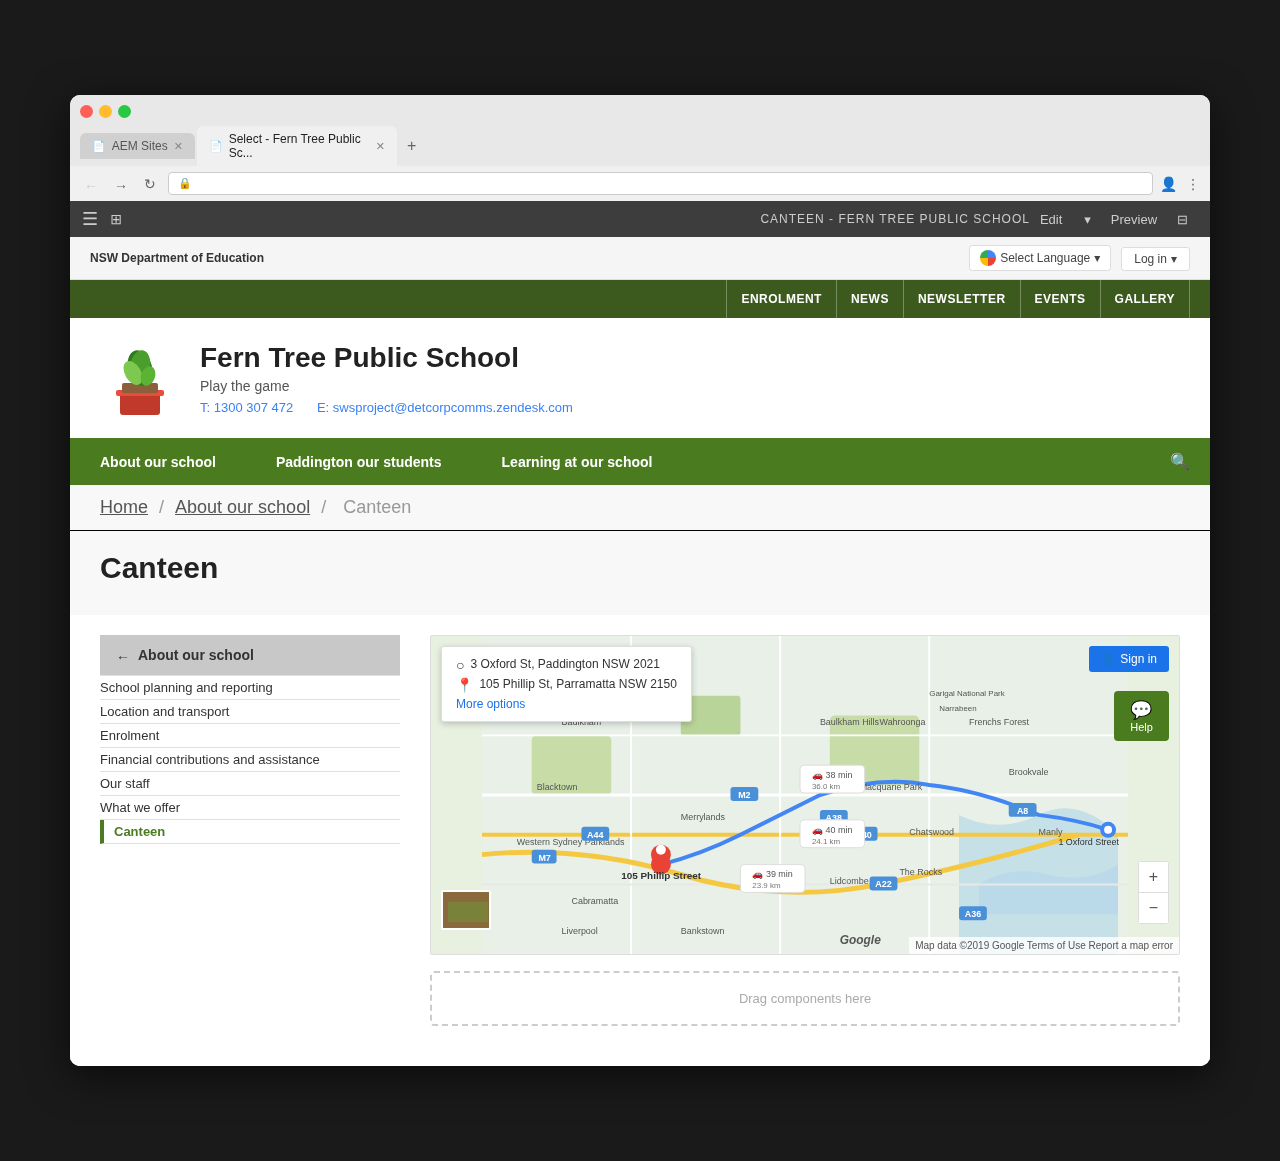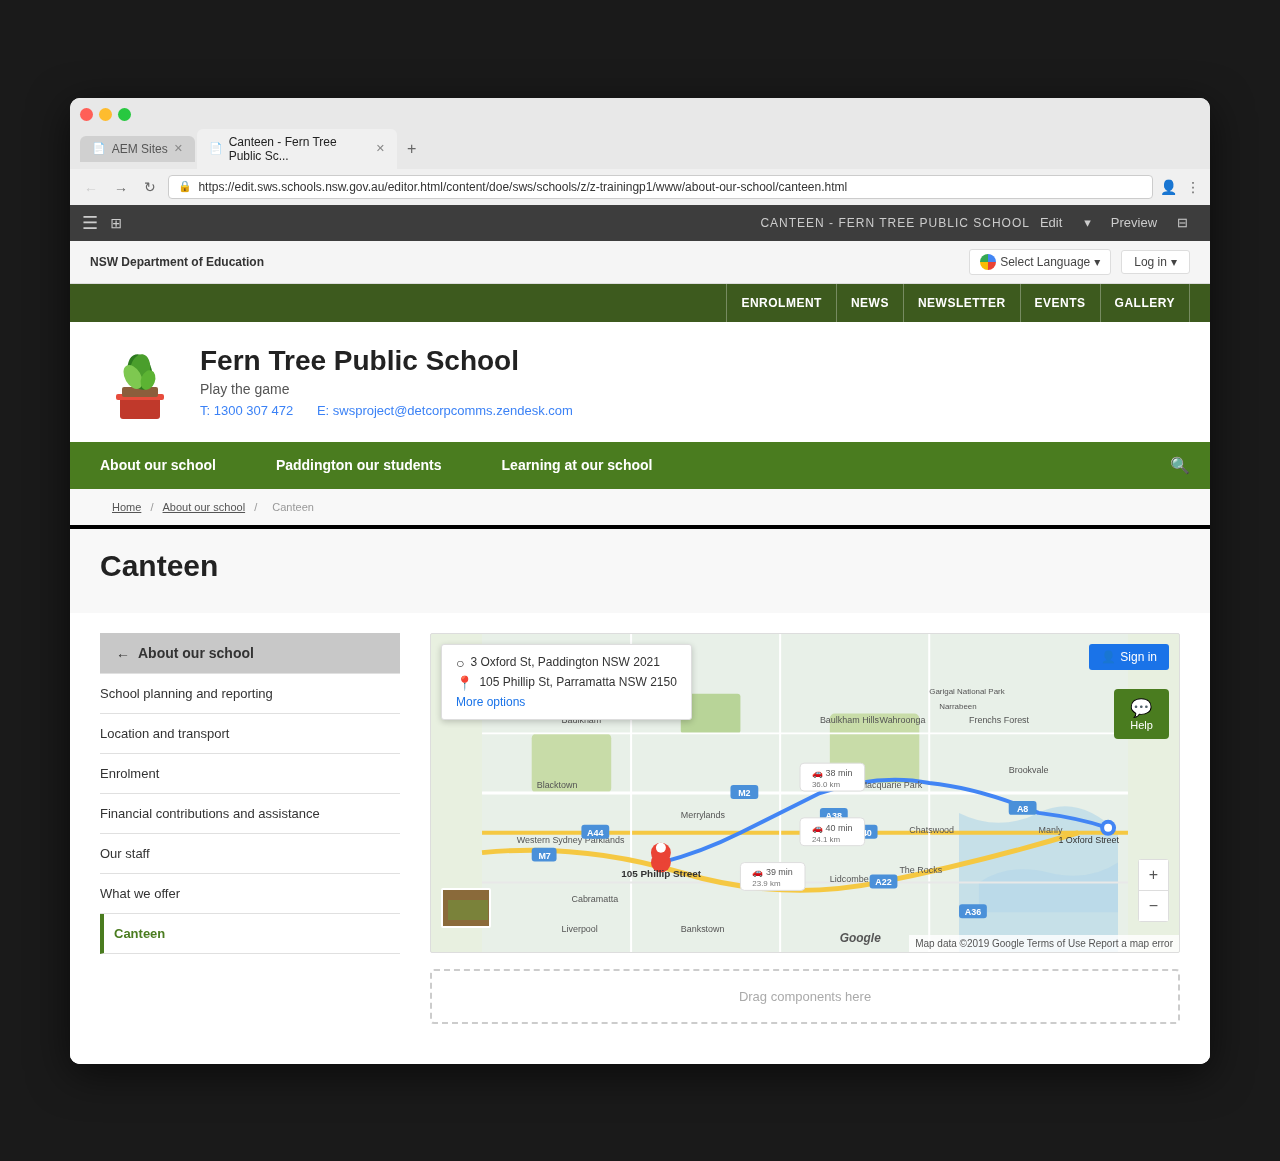--- a/index.html
+++ b/index.html
@@ -81,21 +81,21 @@
 
     
     .dept-bar {
       background: #f5f5f5;
       display: flex; align-items: center; justify-content: space-between;
       padding: 8px 20px; border-bottom: 1px solid #ddd;
       font-size: 12px;
       gap: 8px;
     }
     .dept-name { color: #333; font-weight: 600; }
-    .dept-right { display: flex; align-items: center; gap: 10px; }
+    .dept-right { display: flex; align-items: flex-end; gap: 10px; }
     .google-translate-btn {
       display: flex; align-items: center; gap: 4px;
       background: #fff; border: 1px solid #ddd; border-radius: 3px;
       padding: 4px 10px; font-size: 12px; color: #444; cursor: pointer;
     }
     .google-g {
       width: 16px; height: 16px; border-radius: 50%;
       background: conic-gradient(#4285f4 0 25%, #ea4335 25% 50%, #fbbc04 50% 75%, #34a853 75%);
       font-size: 10px; display: flex; align-items: center; justify-content: center;
       font-weight: bold; color: white;
@@ -142,22 +142,22 @@
       padding: 14px 30px; display: inline-block;
       font-weight: 600;
     }
     .main-nav .search-btn {
       margin-left: auto; padding: 14px 20px; cursor: pointer; color: #fff;
       font-size: 16px;
     }
 
     
     .breadcrumb {
-      padding: 12px 42px; font-size: 11px; color: #555;
-      background: #f8f8f8; border-bottom: 4px solid #000000;
+      padding: 12px 30px; font-size: 18px; color: #555;
+      background: #f8f8f8; border-bottom: 1px solid #000000;
     }
     .breadcrumb a { color: #555; text-decoration: underline; cursor: pointer; }
     .breadcrumb span { margin: 0 6px; color: #999; }
 
     
     .page-title-area {
       padding: 20px 30px 30px; background: #f8f8f8;
     }
     .page-title { font-size: 30px; font-weight: 700; color: #222; }
 
@@ -173,21 +173,21 @@
     .sidebar-back {
       background: #c8c8c8; padding: 12px 16px; font-size: 14px;
       font-weight: 600; color: #333; margin-bottom: 0; cursor: pointer;
       display: flex; align-items: center; gap: 8px;
     }
     .sidebar-back .arrow { font-size: 14px; }
     .sidebar-nav {
       border-top: 1px solid #e0e0e0;
     }
     .sidebar-nav a {
-      display: block; padding: 12px 0; font-size: 13px; color: #333;
+      display: block; padding: 4px 0; font-size: 13px; color: #333;
       text-decoration: none; border-bottom: 1px solid #e0e0e0;
       cursor: pointer;
     }
     .sidebar-nav a.active {
       color: #4a7c1f; font-weight: 700;
       border-left: 4px solid #4a7c1f; padding-left: 10px;
     }
 
     
     .map-container {
@@ -266,34 +266,33 @@
       <div class="traffic-light tl-green"></div>
     </div>
     <div class="tabs-bar">
       <div class="tab">
         <span class="tab-icon">📄</span>
         <span>AEM Sites</span>
         <span class="tab-close">✕</span>
       </div>
       <div class="tab active">
         <span class="tab-icon">📄</span>
-        <span>Canteen - Fern Tree Public Sc...</span>
+        <span>Select - Fern Tree Public Sc...</span>
         <span class="tab-close">✕</span>
       </div>
       <button class="new-tab-btn">+</button>
     </div>
   </div>
 
   <div class="address-bar-row">
     <button class="nav-btn disabled">←</button>
     <button class="nav-btn">→</button>
     <button class="nav-btn">↻</button>
     <div class="address-bar">
       <span class="lock-icon">🔒</span>
-      <span class="address-text">https://edit.sws.schools.nsw.gov.au/editor.html/content/doe/sws/schools/z/z-trainingp1/www/about-our-school/canteen.html</span>
     </div>
     <div class="menu-icons">
       <span>👤</span>
       <span>⋮</span>
     </div>
   </div>
 
   <div class="site-content">
 
     <div class="cms-toolbar">

